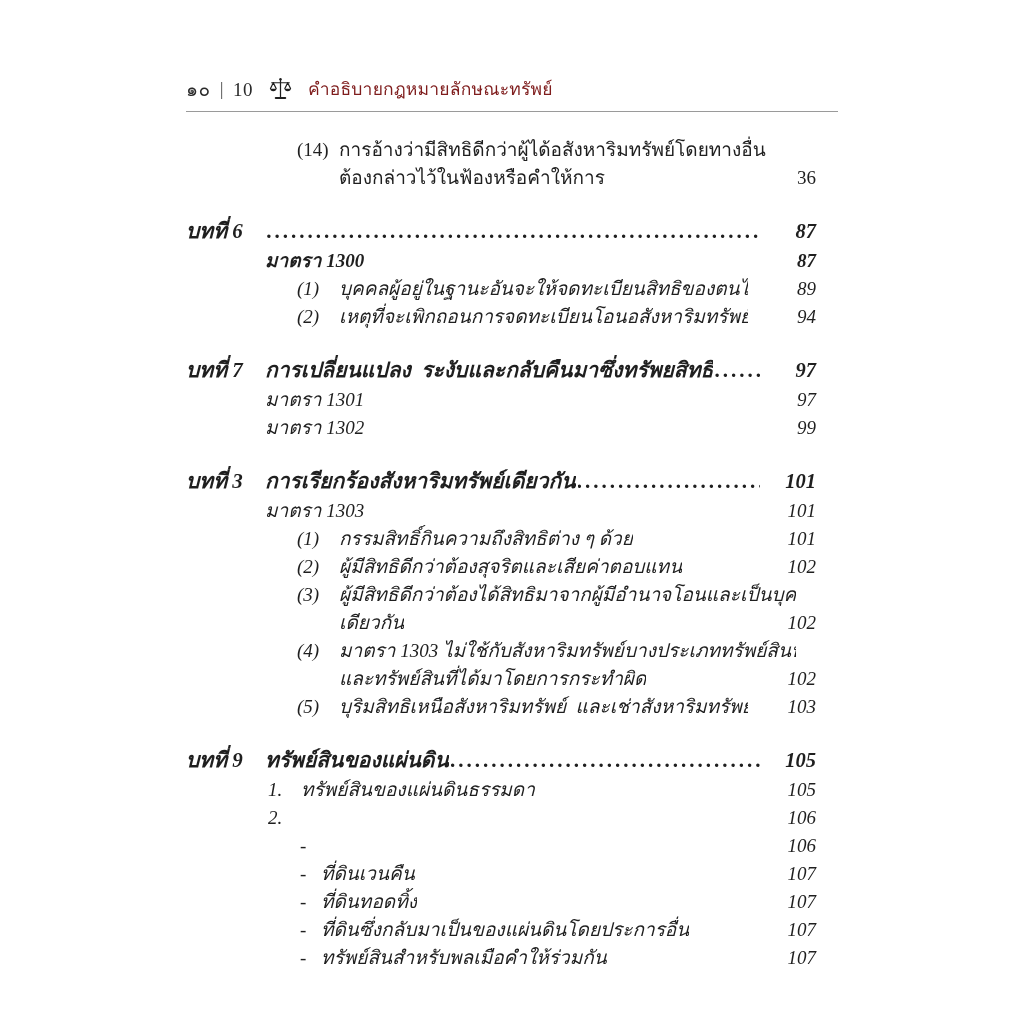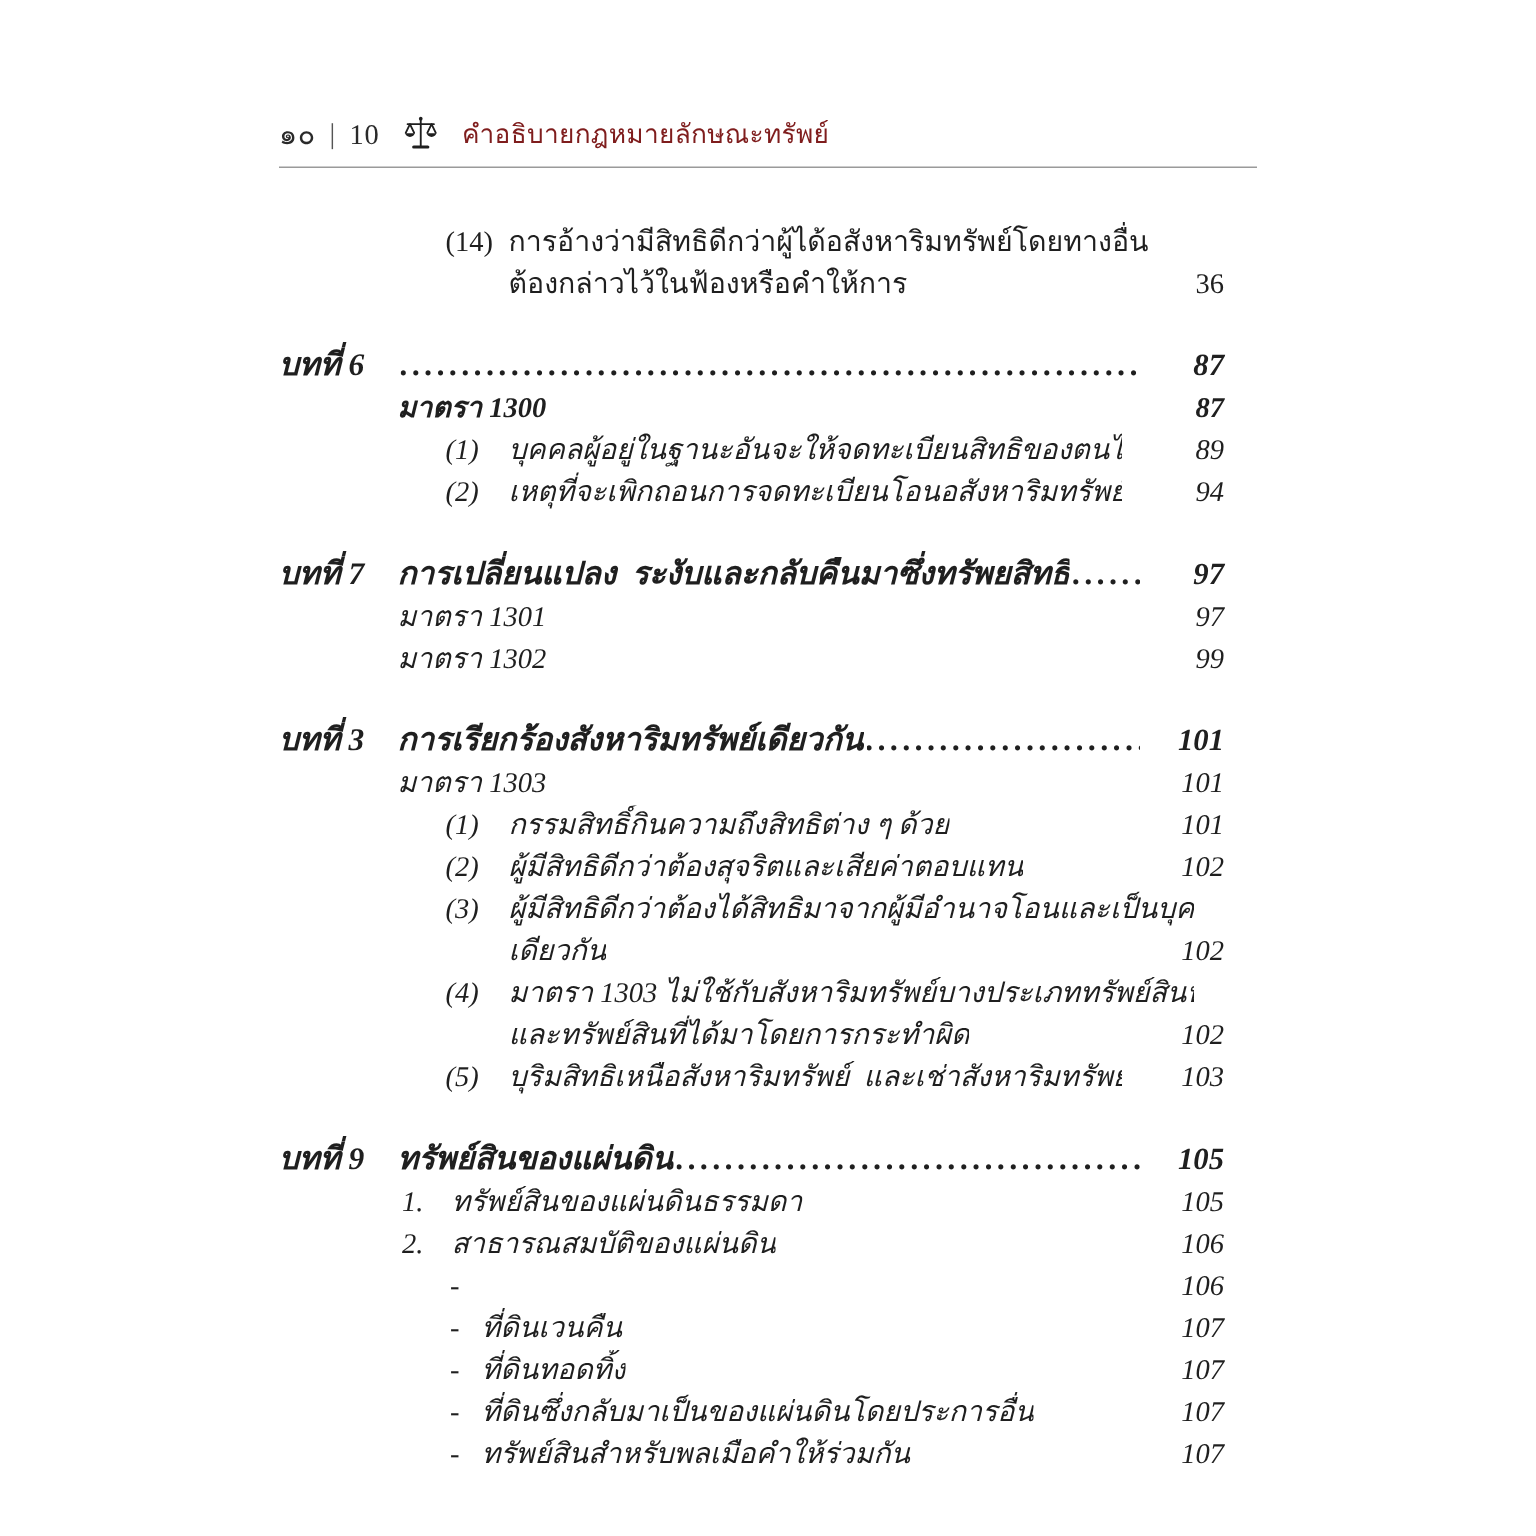--- a/index.html
+++ b/index.html
@@ -17,21 +17,21 @@
     display:flex;align-items:center;gap:12px;
     padding-bottom:7px;border-bottom:1px solid #9a9a9a;
     font-size:19px;color:#2a2a2a;
   }
   .folio{display:flex;align-items:baseline;gap:9px;letter-spacing:.5px;}
   .folio .divider{color:#555;font-weight:300;transform:translateY(-1px);}
   .scales{display:inline-flex;align-items:center;margin:0 2px;}
   .book-title{font-size:17.5px;color:#7f1d1d;letter-spacing:.2px;}
 
   
-  .toc{position:absolute;left:186px;top:148px;width:630px;}
+  .toc{position:absolute;left:186px;top:136px;width:630px;}
   .block{margin-top:0;}
   .block + .block{margin-top:24px;font-style:italic;}
 
   .trow{
     display:flex;align-items:baseline;
     height:28px;line-height:28px;font-size:19px;
   }
   .trow .txt{white-space:pre;flex:0 1 auto;overflow:hidden;}
   .trow .num{flex:none;}
   .trow .fill{flex:1 1 0;overflow:hidden;white-space:nowrap;margin:0 8px 0 2px;min-width:10px;}
@@ -204,21 +204,20 @@
           <span class="pg">105</span>
         </div>
         <div class="trow k-num">
           <span class="num">1.</span>
           <span class="txt">ทรัพย์สินของแผ่นดินธรรมดา</span>
           <span class="fill"></span>
           <span class="pg">105</span>
         </div>
         <div class="trow k-num">
           <span class="num">2.</span>
-          <span class="txt">สาธารณสมบัติของแผ่นดิน</span>
           <span class="fill"></span>
           <span class="pg">106</span>
         </div>
         <div class="trow k-dash">
           <span class="num">-</span>
           <span class="fill"></span>
           <span class="pg">106</span>
         </div>
         <div class="trow k-dash">
           <span class="num">-</span>

